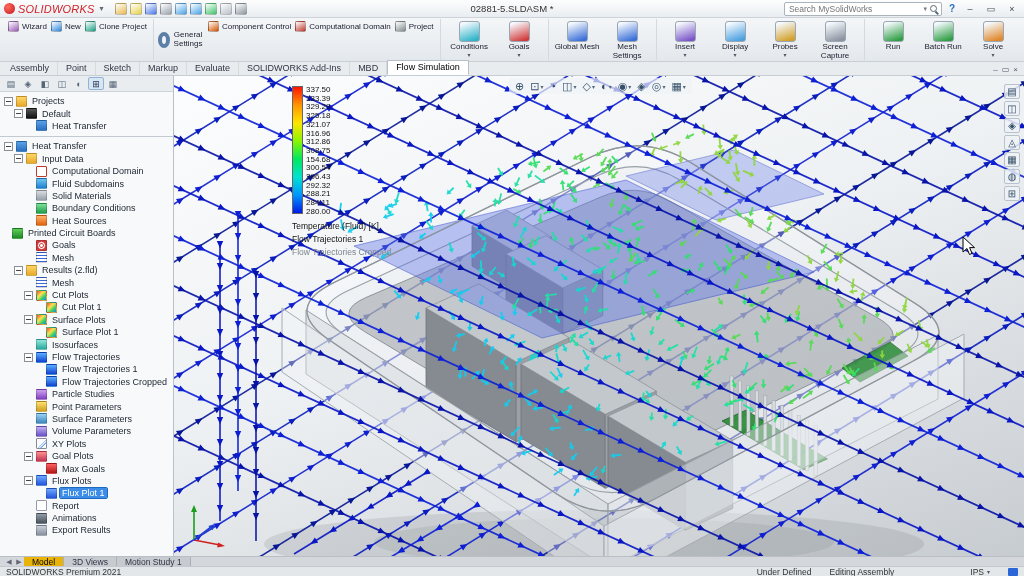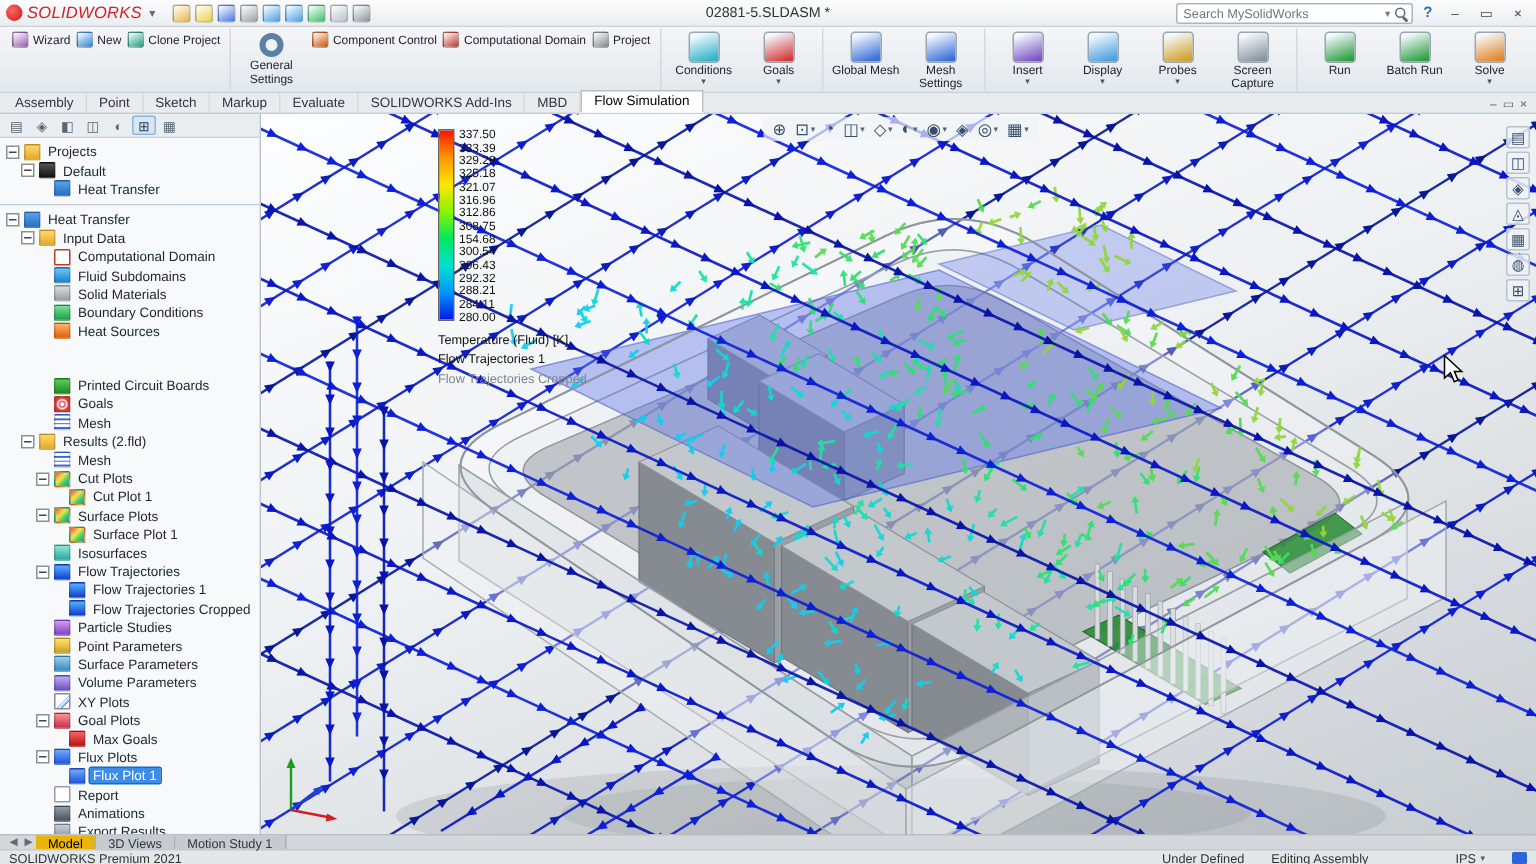--- a/index.html
+++ b/index.html
@@ -21,21 +21,21 @@
   .help{color:#2a6fc0;font-weight:bold;font-size:10px;padding:0 2px}
   .winbtn{width:16px;text-align:center;font-size:9px;color:#445;line-height:16px}
   
   .ribbon{height:44px;background:linear-gradient(#f4f6f8,#e3e8ec);border-bottom:1px solid #c8cfd6;display:flex;align-items:stretch;padding:1px 2px;overflow:hidden}
   .rgroup{display:flex;align-items:stretch;gap:2px;padding:0 4px;border-right:1px solid #d2d9df}
   .hwrap{display:flex;gap:1px}
   .smallstack{display:flex;flex-direction:row;justify-content:space-around;padding:1px 0}
   .sbtn{display:flex;align-items:center;gap:3px;height:13px;padding:0 2px;border-radius:2px}
   .sicn{width:11px;height:11px;border-radius:2px;flex:none}
   .slbl{font-size:8px;color:#223;white-space:nowrap}
-  .gsbtn{width:46px;display:flex;flex-direction:column;align-items:center;justify-content:center;gap:2px;border-radius:2px}
+  .gsbtn{width:46px;display:flex;flex-direction:row;align-items:center;justify-content:center;gap:2px;border-radius:2px}
   .gsicn{width:16px;height:16px;border-radius:50%;border:4px solid #5b7fa6;background:#eef3f8}
   .gsbtn .lbl{font-size:8px;line-height:8.5px;text-align:center;color:#223}
   .bigbtn{width:49px;display:flex;flex-direction:column;align-items:center;padding:2px 1px 0;gap:1px;border-radius:2px}
   .bicon{width:21px;height:21px;border:1px solid #9aa6b2;border-radius:3px;flex:none}
   .bigbtn .lbl{font-size:8px;line-height:8.5px;text-align:center;color:#223}
   .bcaret{font-size:6px;color:#556;line-height:5px}
   
   .tabrow{height:14px;background:#e8ecef;border-bottom:1px solid #c6cdd3;display:flex;align-items:flex-end;padding:0 2px}
   #doctabs{display:flex;height:14px;align-items:flex-end}
   .dtab{padding:0 8px;line-height:13px;font-size:9px;color:#334;border-right:1px solid #d4dade;white-space:nowrap}
@@ -100,21 +100,21 @@
   .sicon{width:16px;height:15px;display:flex;align-items:center;justify-content:center;font-size:10px;color:#35506a;background:rgba(238,242,246,.85);border:1px solid #b8c2cc;border-radius:2px}
   .triad{position:absolute;left:8px;top:424px}
   .cursor{position:absolute;left:788px;top:160px}
   
   .bottomtabs{height:10px;background:#d4d8dc;border-top:1px solid #b9bfc5;display:flex;align-items:stretch;padding-left:4px}
   .btarrow{width:10px;font-size:7px;color:#667;line-height:10px;text-align:center}
   .btab{padding:0 8px;font-size:8.5px;line-height:10px;background:#c6cbd0;border-right:1px solid #aab0b6;color:#334}
   .btab.active{background:#eab308;color:#000}
   .statusbar{height:10px;background:#e3e7ea;border-top:1px solid #c3c9cf;display:flex;align-items:center;font-size:8.5px;color:#333;padding:0 6px;gap:18px}
   .sb-right{margin-left:auto;display:flex;align-items:center;gap:18px}
-  .sb-units{display:flex;align-items:center;gap:3px;margin-left:40px}
+  .sb-units{display:flex;align-items:center;gap:3px;margin-left:58px}
   .sb-units .c{font-size:6px;color:#556}
   .sb-chip{width:10px;height:8px;background:#2a66d8;border-radius:1px}
 </style>
 </head>
 <body>
 
 <header class="titlebar">
   <span class="brandmark"></span>
   <span class="brand">SOLIDWORKS</span>
   <span class="menucaret">▾</span>
@@ -328,21 +328,21 @@
         <div class="trow" style="padding-left: 24px;">
           <span class="texp-space"></span>
           <span class="tic ic-boundary-conditions"></span>
           <span class="tlabel">Boundary Conditions</span>
         </div>
         <div class="trow" style="padding-left: 24px;">
           <span class="texp-space"></span>
           <span class="tic ic-heat-sources"></span>
           <span class="tlabel">Heat Sources</span>
         </div>
-        <div class="trow" style="padding-left: 24px; margin-top: 24px;">
+        <div class="trow" style="">
           <span class="texp-space"></span>
           <span class="tic ic-pcb"></span>
           <span class="tlabel">Printed Circuit Boards</span>
         </div>
         <div class="trow" style="padding-left: 24px;">
           <span class="texp-space"></span>
           <span class="tic ic-goals"></span>
           <span class="tlabel">Goals</span>
         </div>
         <div class="trow" style="padding-left: 24px;">

